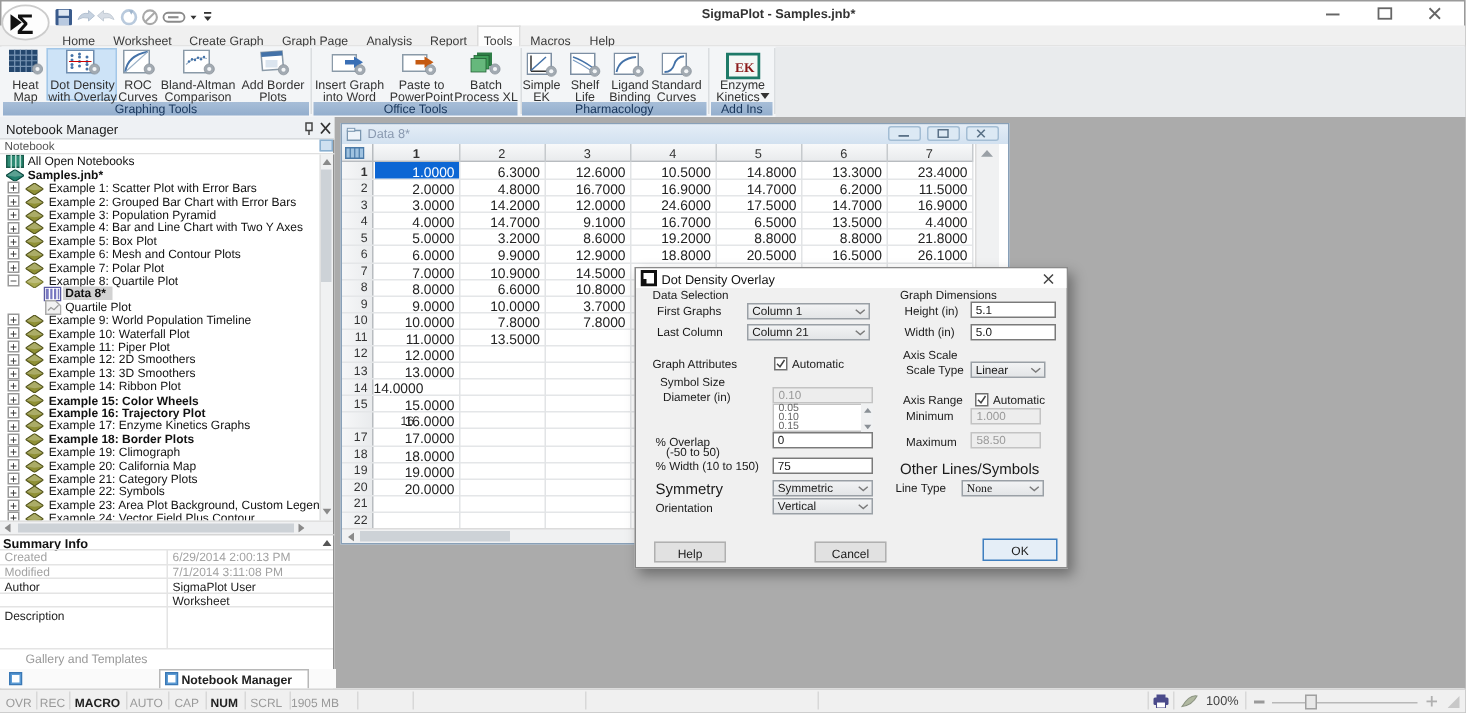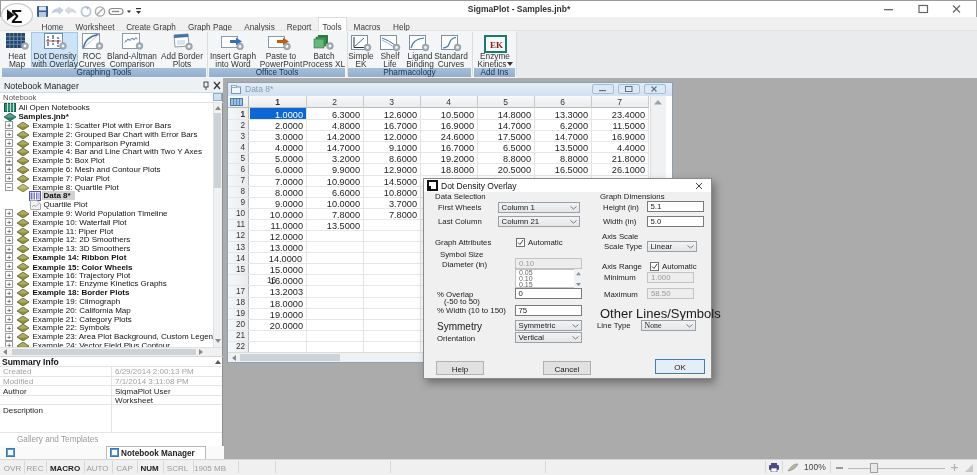--- a/index.html
+++ b/index.html
@@ -225,21 +225,21 @@
       <svg style="position:absolute;left:17px;top:28.200000000000003px;" width="12" height="8" viewBox="0 0 12 8">
         <path d="M6 0 L12 4 L6 8 L0 4Z" fill="#8f9035" stroke="#50511a" stroke-width="0.7"></path>
         <path d="M6 0.5 L11.3 4 L6 4.8 L0.7 4Z" fill="#ffffff" opacity="0.25"></path>
       </svg>
       <div style="position:absolute;left:32.5px;top:27.200000000000003px;font-size:8px;line-height:9px;color:#111;font-weight:normal;white-space:nowrap;">Example 2: Grouped Bar Chart with Error Bars</div>
       <div style="position:absolute;left:5px;top:36.5px;width:8px;height:8px;border:1px solid #9a9a9a;background:#fff;font-size:8px;line-height:7px;text-align:center;color:#333;">+</div>
       <svg style="position:absolute;left:17px;top:37.0px;" width="12" height="8" viewBox="0 0 12 8">
         <path d="M6 0 L12 4 L6 8 L0 4Z" fill="#8f9035" stroke="#50511a" stroke-width="0.7"></path>
         <path d="M6 0.5 L11.3 4 L6 4.8 L0.7 4Z" fill="#ffffff" opacity="0.25"></path>
       </svg>
-      <div style="position:absolute;left:32.5px;top:36.0px;font-size:8px;line-height:9px;color:#111;font-weight:normal;white-space:nowrap;">Example 3: Comparison Pyramid</div>
+      <div style="position:absolute;left:32.5px;top:36.0px;font-size:8px;line-height:9px;color:#111;font-weight:normal;white-space:nowrap;">Example 3: Population Pyramid</div>
       <div style="position:absolute;left:5px;top:45.3px;width:8px;height:8px;border:1px solid #9a9a9a;background:#fff;font-size:8px;line-height:7px;text-align:center;color:#333;">+</div>
       <svg style="position:absolute;left:17px;top:45.8px;" width="12" height="8" viewBox="0 0 12 8">
         <path d="M6 0 L12 4 L6 8 L0 4Z" fill="#8f9035" stroke="#50511a" stroke-width="0.7"></path>
         <path d="M6 0.5 L11.3 4 L6 4.8 L0.7 4Z" fill="#ffffff" opacity="0.25"></path>
       </svg>
       <div style="position:absolute;left:32.5px;top:44.8px;font-size:8px;line-height:9px;color:#111;font-weight:normal;white-space:nowrap;">Example 4: Bar and Line Chart with Two Y Axes</div>
       <div style="position:absolute;left:5px;top:54.1px;width:8px;height:8px;border:1px solid #9a9a9a;background:#fff;font-size:8px;line-height:7px;text-align:center;color:#333;">+</div>
       <svg style="position:absolute;left:17px;top:54.6px;" width="12" height="8" viewBox="0 0 12 8">
         <path d="M6 0 L12 4 L6 8 L0 4Z" fill="#8f9035" stroke="#50511a" stroke-width="0.7"></path>
         <path d="M6 0.5 L11.3 4 L6 4.8 L0.7 4Z" fill="#ffffff" opacity="0.25"></path>
@@ -305,33 +305,33 @@
       <svg style="position:absolute;left:17px;top:142.60000000000002px;" width="12" height="8" viewBox="0 0 12 8">
         <path d="M6 0 L12 4 L6 8 L0 4Z" fill="#8f9035" stroke="#50511a" stroke-width="0.7"></path>
         <path d="M6 0.5 L11.3 4 L6 4.8 L0.7 4Z" fill="#ffffff" opacity="0.25"></path>
       </svg>
       <div style="position:absolute;left:32.5px;top:141.60000000000002px;font-size:8px;line-height:9px;color:#111;font-weight:normal;white-space:nowrap;">Example 13: 3D Smoothers</div>
       <div style="position:absolute;left:5px;top:150.90000000000003px;width:8px;height:8px;border:1px solid #9a9a9a;background:#fff;font-size:8px;line-height:7px;text-align:center;color:#333;">+</div>
       <svg style="position:absolute;left:17px;top:151.40000000000003px;" width="12" height="8" viewBox="0 0 12 8">
         <path d="M6 0 L12 4 L6 8 L0 4Z" fill="#8f9035" stroke="#50511a" stroke-width="0.7"></path>
         <path d="M6 0.5 L11.3 4 L6 4.8 L0.7 4Z" fill="#ffffff" opacity="0.25"></path>
       </svg>
-      <div style="position:absolute;left:32.5px;top:150.40000000000003px;font-size:8px;line-height:9px;color:#111;font-weight:bold;white-space:nowrap;">Example 14: Ribbon Plot</div>
+      <div style="position:absolute;left:32.5px;top:150.40000000000003px;font-size:8px;line-height:9px;color:#111;font-weight:normal;white-space:nowrap;">Example 14: Ribbon Plot</div>
       <div style="position:absolute;left:5px;top:159.70000000000002px;width:8px;height:8px;border:1px solid #9a9a9a;background:#fff;font-size:8px;line-height:7px;text-align:center;color:#333;">+</div>
       <svg style="position:absolute;left:17px;top:160.20000000000002px;" width="12" height="8" viewBox="0 0 12 8">
         <path d="M6 0 L12 4 L6 8 L0 4Z" fill="#8f9035" stroke="#50511a" stroke-width="0.7"></path>
         <path d="M6 0.5 L11.3 4 L6 4.8 L0.7 4Z" fill="#ffffff" opacity="0.25"></path>
       </svg>
       <div style="position:absolute;left:32.5px;top:160px;font-size:8px;line-height:9px;color:#111;font-weight:bold;white-space:nowrap;">Example 15: Color Wheels</div>
       <div style="position:absolute;left:5px;top:168.50000000000003px;width:8px;height:8px;border:1px solid #9a9a9a;background:#fff;font-size:8px;line-height:7px;text-align:center;color:#333;">+</div>
       <svg style="position:absolute;left:17px;top:169.00000000000003px;" width="12" height="8" viewBox="0 0 12 8">
         <path d="M6 0 L12 4 L6 8 L0 4Z" fill="#8f9035" stroke="#50511a" stroke-width="0.7"></path>
         <path d="M6 0.5 L11.3 4 L6 4.8 L0.7 4Z" fill="#ffffff" opacity="0.25"></path>
       </svg>
-      <div style="position:absolute;left:32.5px;top:168.00000000000003px;font-size:8px;line-height:9px;color:#111;font-weight:normal;white-space:nowrap;">Example 16: Trajectory Plot</div>
+      <div style="position:absolute;left:32.5px;top:168.00000000000003px;font-size:8px;line-height:9px;color:#111;font-weight:bold;white-space:nowrap;">Example 16: Trajectory Plot</div>
       <div style="position:absolute;left:5px;top:177.3px;width:8px;height:8px;border:1px solid #9a9a9a;background:#fff;font-size:8px;line-height:7px;text-align:center;color:#333;">+</div>
       <svg style="position:absolute;left:17px;top:177.8px;" width="12" height="8" viewBox="0 0 12 8">
         <path d="M6 0 L12 4 L6 8 L0 4Z" fill="#8f9035" stroke="#50511a" stroke-width="0.7"></path>
         <path d="M6 0.5 L11.3 4 L6 4.8 L0.7 4Z" fill="#ffffff" opacity="0.25"></path>
       </svg>
       <div style="position:absolute;left:32.5px;top:176.8px;font-size:8px;line-height:9px;color:#111;font-weight:normal;white-space:nowrap;">Example 17: Enzyme Kinetics Graphs</div>
       <div style="position:absolute;left:5px;top:186.10000000000002px;width:8px;height:8px;border:1px solid #9a9a9a;background:#fff;font-size:8px;line-height:7px;text-align:center;color:#333;">+</div>
       <svg style="position:absolute;left:17px;top:186.60000000000002px;" width="12" height="8" viewBox="0 0 12 8">
         <path d="M6 0 L12 4 L6 8 L0 4Z" fill="#8f9035" stroke="#50511a" stroke-width="0.7"></path>
         <path d="M6 0.5 L11.3 4 L6 4.8 L0.7 4Z" fill="#ffffff" opacity="0.25"></path>
@@ -501,24 +501,24 @@
       <div style="position:absolute;left:249px;top:143.26999999999998px;width:54px;font-size:9.2px;color:#222;text-align:right;">4.0000</div>
       <div style="position:absolute;left:249px;top:154.36px;width:54px;font-size:9.2px;color:#222;text-align:right;">5.0000</div>
       <div style="position:absolute;left:249px;top:165.45px;width:54px;font-size:9.2px;color:#222;text-align:right;">6.0000</div>
       <div style="position:absolute;left:249px;top:176.54px;width:54px;font-size:9.2px;color:#222;text-align:right;">7.0000</div>
       <div style="position:absolute;left:249px;top:187.63px;width:54px;font-size:9.2px;color:#222;text-align:right;">8.0000</div>
       <div style="position:absolute;left:249px;top:198.72px;width:54px;font-size:9.2px;color:#222;text-align:right;">9.0000</div>
       <div style="position:absolute;left:249px;top:209.81px;width:54px;font-size:9.2px;color:#222;text-align:right;">10.0000</div>
       <div style="position:absolute;left:249px;top:220.9px;width:54px;font-size:9.2px;color:#222;text-align:right;">11.0000</div>
       <div style="position:absolute;left:249px;top:231.99px;width:54px;font-size:9.2px;color:#222;text-align:right;">12.0000</div>
       <div style="position:absolute;left:249px;top:243.07999999999998px;width:54px;font-size:9.2px;color:#222;text-align:right;">13.0000</div>
-      <div style="position:absolute;left:249px;top:254.17px;width:53px;font-size:9.2px;color:#222;text-align:right;">14.0000</div>
+      <div style="position:absolute;left:249px;top:254.17px;width:31px;font-size:9.2px;color:#222;text-align:right;">14.0000</div>
       <div style="position:absolute;left:249px;top:265.26px;width:54px;font-size:9.2px;color:#222;text-align:right;">15.0000</div>
       <div style="position:absolute;left:249px;top:276.35px;width:54px;font-size:9.2px;color:#222;text-align:right;">16.0000</div>
-      <div style="position:absolute;left:249px;top:287.44px;width:54px;font-size:9.2px;color:#222;text-align:right;">13.2003</div>
+      <div style="position:absolute;left:249px;top:287.44px;width:54px;font-size:9.2px;color:#222;text-align:right;">17.0000</div>
       <div style="position:absolute;left:249px;top:298.53px;width:54px;font-size:9.2px;color:#222;text-align:right;">18.0000</div>
       <div style="position:absolute;left:249px;top:309.62px;width:54px;font-size:9.2px;color:#222;text-align:right;">19.0000</div>
       <div style="position:absolute;left:249px;top:320.71000000000004px;width:54px;font-size:9.2px;color:#222;text-align:right;">20.0000</div>
       <div style="position:absolute;left:363px;top:108px;width:1px;height:243.98px;background:#e2e4e6;"></div>
       <div style="position:absolute;left:306px;top:110.0px;width:54px;font-size:9.2px;color:#222;text-align:right;">6.3000</div>
       <div style="position:absolute;left:306px;top:121.09px;width:54px;font-size:9.2px;color:#222;text-align:right;">4.8000</div>
       <div style="position:absolute;left:306px;top:132.18px;width:54px;font-size:9.2px;color:#222;text-align:right;">14.2000</div>
       <div style="position:absolute;left:306px;top:143.26999999999998px;width:54px;font-size:9.2px;color:#222;text-align:right;">14.7000</div>
       <div style="position:absolute;left:306px;top:154.36px;width:54px;font-size:9.2px;color:#222;text-align:right;">3.2000</div>
       <div style="position:absolute;left:306px;top:165.45px;width:54px;font-size:9.2px;color:#222;text-align:right;">9.9000</div>
@@ -581,21 +581,21 @@
 <svg style="position:absolute;left:427px;top:180px;z-index:12;" width="11" height="11">
       <rect x="0" y="0" width="11" height="11" fill="#111"></rect>
       <rect x="2" y="2" width="7" height="4" fill="#fff"></rect>
       <rect x="4" y="6" width="5" height="3" fill="#fff"></rect>
     </svg>
 <div style="position:absolute;left:441px;top:181.5px;font-size:8.5px;color:#111;white-space:nowrap;line-height:9.5px;z-index:11;">Dot Density Overlay</div>
 <svg style="position:absolute;left:695px;top:182px;z-index:12;" width="8" height="8">
       <path d="M1 1 L7 7 M7 1 L1 7" stroke="#444" stroke-width="1"></path>
     </svg>
 <div style="position:absolute;left:435px;top:193px;font-size:7.8px;color:#1a1a1a;white-space:nowrap;line-height:8.8px;z-index:11;">Data Selection</div>
-<div style="position:absolute;left:438px;top:204px;font-size:7.8px;color:#1a1a1a;white-space:nowrap;line-height:8.8px;z-index:11;">First Wheels</div>
+<div style="position:absolute;left:438px;top:204px;font-size:7.8px;color:#1a1a1a;white-space:nowrap;line-height:8.8px;z-index:11;">First Graphs</div>
 <div style="position:absolute;left:498px;top:201.5px;width:82px;height:11px;background:linear-gradient(#f2f3f4,#e3e5e7);border:1px solid #9aa0a6;z-index:11;"></div>
 <div style="position:absolute;left:501.5px;top:203.5px;font-size:7.8px;color:#1a1a1a;white-space:nowrap;line-height:8.8px;z-index:12;">Column 1</div>
 <svg style="position:absolute;left:570px;top:205.5px;z-index:12;" width="7" height="4">
       <path d="M0.5 0.5 L3.5 3 L6.5 0.5" fill="none" stroke="#7a7a7a" stroke-width="1"></path>
     </svg>
 <div style="position:absolute;left:438px;top:218px;font-size:7.8px;color:#1a1a1a;white-space:nowrap;line-height:8.8px;z-index:11;">Last Column</div>
 <div style="position:absolute;left:498px;top:215.5px;width:82px;height:11px;background:linear-gradient(#f2f3f4,#e3e5e7);border:1px solid #9aa0a6;z-index:11;"></div>
 <div style="position:absolute;left:501.5px;top:217.5px;font-size:7.8px;color:#1a1a1a;white-space:nowrap;line-height:8.8px;z-index:12;">Column 21</div>
 <svg style="position:absolute;left:570px;top:219.5px;z-index:12;" width="7" height="4">
       <path d="M0.5 0.5 L3.5 3 L6.5 0.5" fill="none" stroke="#7a7a7a" stroke-width="1"></path>
@@ -657,21 +657,21 @@
 <svg style="position:absolute;left:651px;top:262.5px;z-index:12;" width="7" height="7">
       <path d="M1 3.5 L3 5.5 L6 1" fill="none" stroke="#444" stroke-width="1"></path>
     </svg>
 <div style="position:absolute;left:662px;top:263px;font-size:7.8px;color:#1a1a1a;white-space:nowrap;line-height:8.8px;z-index:11;">Automatic</div>
 <div style="position:absolute;left:604px;top:274px;font-size:7.8px;color:#1a1a1a;white-space:nowrap;line-height:8.8px;z-index:11;">Minimum</div>
 <div style="position:absolute;left:647px;top:271.5px;width:47px;height:11px;background:#ededed;border:1px solid #c3c3c3;z-index:11;"></div>
 <div style="position:absolute;left:651px;top:273.5px;font-size:7.8px;color:#9a9a9a;white-space:nowrap;line-height:8.8px;z-index:12;">1.000</div>
 <div style="position:absolute;left:604px;top:290.5px;font-size:7.8px;color:#1a1a1a;white-space:nowrap;line-height:8.8px;z-index:11;">Maximum</div>
 <div style="position:absolute;left:647px;top:288px;width:47px;height:11px;background:#ededed;border:1px solid #c3c3c3;z-index:11;"></div>
 <div style="position:absolute;left:651px;top:290px;font-size:7.8px;color:#9a9a9a;white-space:nowrap;line-height:8.8px;z-index:12;">58.50</div>
-<div style="position:absolute;left:600px;top:310px;font-size:13px;color:#1a1a1a;white-space:nowrap;line-height:8.8px;z-index:11;">Other Lines/Symbols</div>
+<div style="position:absolute;left:600px;top:310px;font-size:10px;color:#1a1a1a;white-space:nowrap;line-height:8.8px;z-index:11;">Other Lines/Symbols</div>
 <div style="position:absolute;left:597px;top:322px;font-size:7.8px;color:#1a1a1a;white-space:nowrap;line-height:8.8px;z-index:11;">Line Type</div>
 <div style="position:absolute;left:641px;top:319.5px;width:55px;height:11px;background:linear-gradient(#f2f3f4,#e3e5e7);border:1px solid #9aa0a6;z-index:11;"></div>
 <div style="position:absolute;left:644.5px;top:321.5px;font-size:7.8px;color:#1a1a1a;white-space:nowrap;line-height:8.8px;z-index:12;font-family:Liberation Serif, serif;">None</div>
 <svg style="position:absolute;left:686px;top:323.5px;z-index:12;" width="7" height="4">
       <path d="M0.5 0.5 L3.5 3 L6.5 0.5" fill="none" stroke="#7a7a7a" stroke-width="1"></path>
     </svg>
 <div style="position:absolute;left:436px;top:361px;width:48px;height:14px;background:#e1e1e1;border:1px solid #b0b0b0;z-index:11;"></div>
 <div style="position:absolute;left:460.0px;top:364.5px;transform:translateX(-50%);font-size:8px;color:#1a1a1a;white-space:nowrap;line-height:9px;z-index:12;">Help</div>
 <div style="position:absolute;left:543px;top:361px;width:48px;height:14px;background:#e1e1e1;border:1px solid #b0b0b0;z-index:11;"></div>
 <div style="position:absolute;left:567.0px;top:364.5px;transform:translateX(-50%);font-size:8px;color:#1a1a1a;white-space:nowrap;line-height:9px;z-index:12;">Cancel</div>

